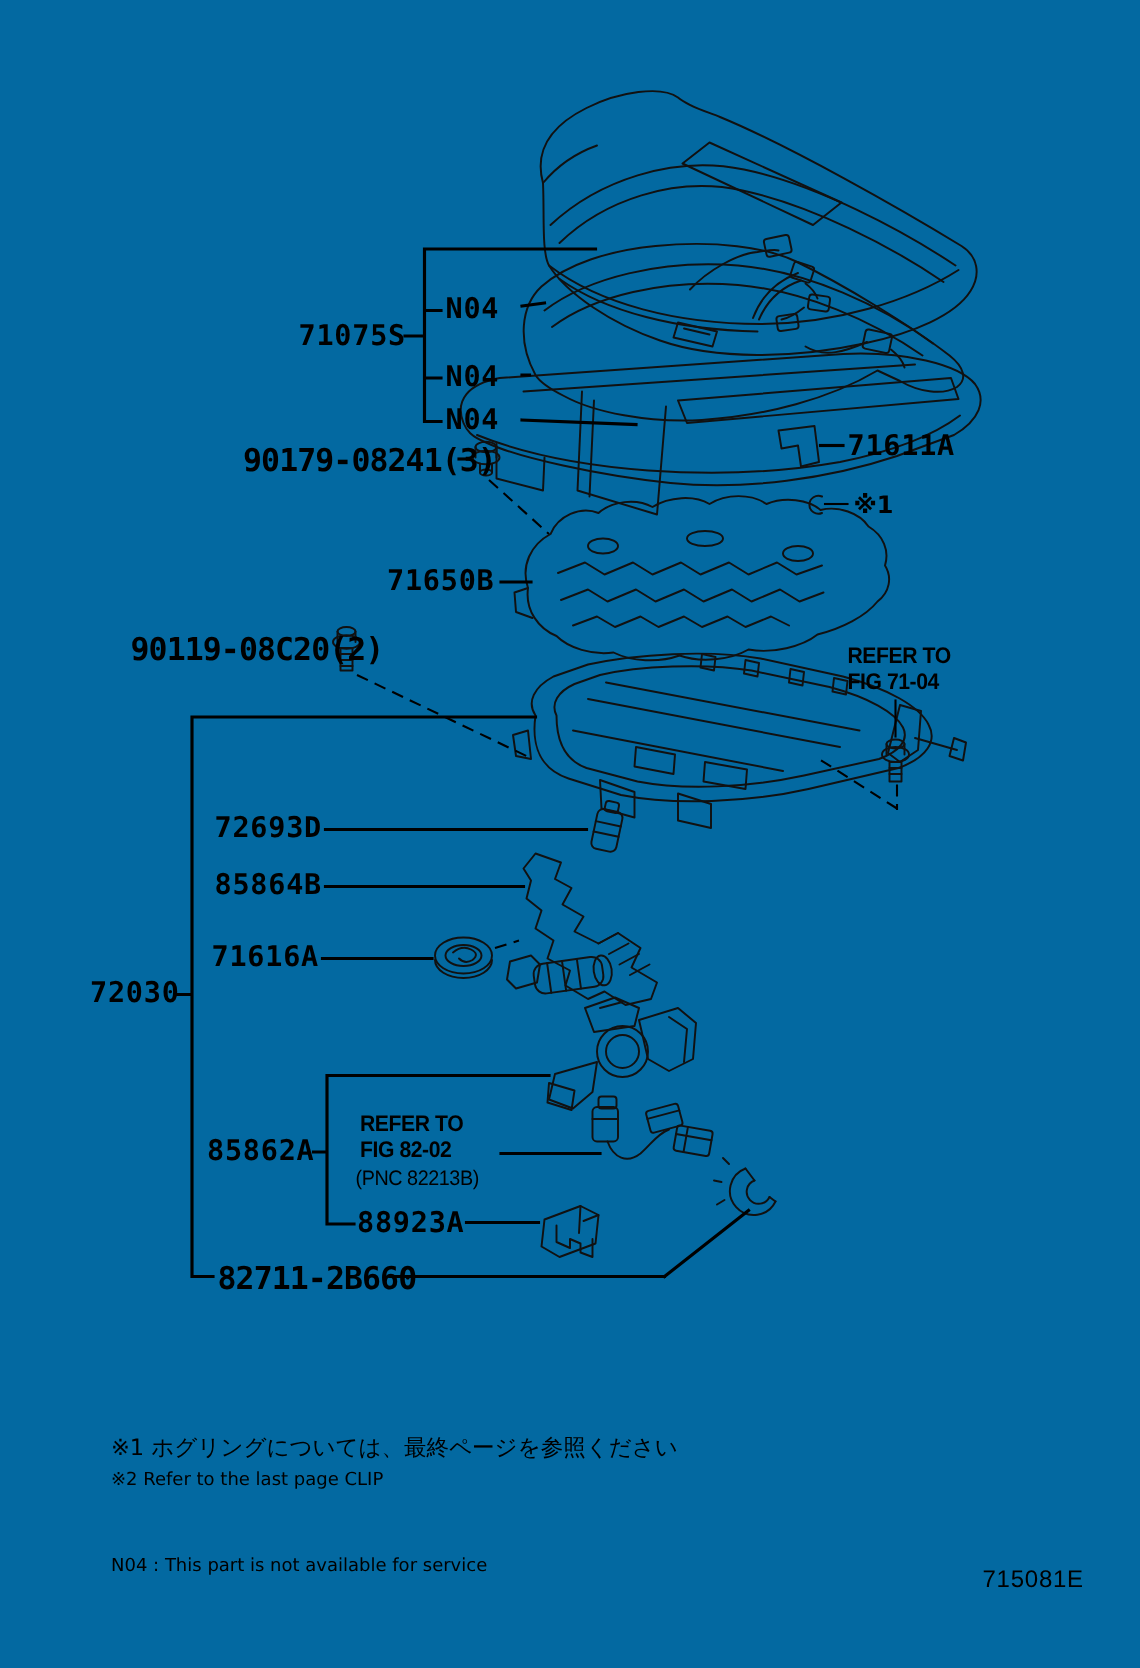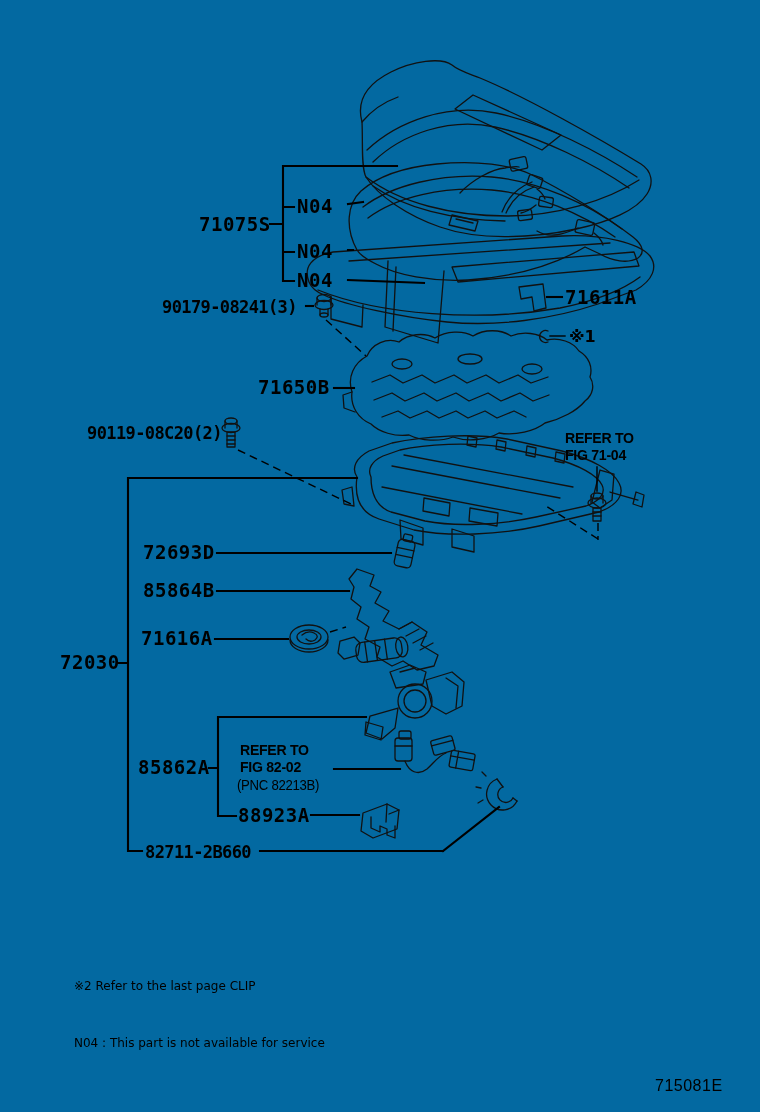--- a/index.html
+++ b/index.html
@@ -6,28 +6,28 @@
   .canvas{position:relative;width:760px;height:1112px;background:#0369a1;overflow:hidden;
           font-family:"Liberation Sans",sans-serif;color:#000;}
   svg{position:absolute;left:0;top:0;}
   .art path,.art rect,.art ellipse,.art circle,.art line,.art polyline{
       fill:none;stroke:#111;stroke-width:1.3;stroke-linejoin:round;stroke-linecap:round;}
   .leader path{fill:none;stroke:#000;stroke-width:2.1;stroke-linecap:square;}
   .thin path{stroke-width:1.4;}
   .dash path{fill:none;stroke:#000;stroke-width:1.4;stroke-dasharray:8 5;}
   .pn{position:absolute;font:bold 19px "DejaVu Sans Mono",monospace;letter-spacing:.5px;
       white-space:nowrap;line-height:20px;}
-  .pn.long{font-size:17px;letter-spacing:-.6px;}
+  .pn.long{font-size:21px;letter-spacing:-.6px;}
   .ref{position:absolute;font:bold 15px "Liberation Sans",sans-serif;letter-spacing:-.3px;
       white-space:nowrap;line-height:16px;transform:scaleX(.94);transform-origin:left top;}
   .ref.lite{font-weight:normal;font-size:14px;}
   .refmark{position:absolute;font:bold 16px "DejaVu Sans",sans-serif;white-space:nowrap;}
   .note{position:absolute;font:15px "DejaVu Sans","Liberation Sans",sans-serif;white-space:nowrap;}
   .note.en{font-size:12px;}
-  .code{position:absolute;font:16px "Liberation Sans",sans-serif;letter-spacing:.5px;margin-top:32px;}
+  .code{position:absolute;font:16px "Liberation Sans",sans-serif;letter-spacing:.5px;}
 </style>
 </head>
 <body>
 
 <div class="canvas">
 
 <svg width="760" height="1112" viewBox="0 0 760 1112">
 
   <g class="art">
 
@@ -263,18 +263,19 @@
   <div class="pn" style="left:143px;top:580px">85864B</div>
   <div class="pn" style="left:141px;top:628px">71616A</div>
   <div class="pn" style="left:60px;top:652px">72030</div>
   <div class="pn" style="left:138px;top:757px">85862A</div>
   <div class="ref" style="left:240px;top:742px">REFER TO</div>
   <div class="ref" style="left:240px;top:759px">FIG 82-02</div>
   <div class="ref lite" style="left:237px;top:777px">(PNC 82213B)</div>
   <div class="pn" style="left:238px;top:805px">88923A</div>
   <div class="pn long" style="left:145px;top:842px">82711-2B660</div>
 
+  <div class="note" style="left:74px;top:956px">※1 ホグリングについては、最終ページを参照ください</div>
   <div class="note en" style="left:74px;top:979px">※2 Refer to the last page CLIP</div>
   <div class="note en" style="left:74px;top:1036px">N04 : This part is not available for service</div>
 
   <div class="code" style="left:655px;top:1045px">715081E</div>
 
 </div>
 
 </body></html>

